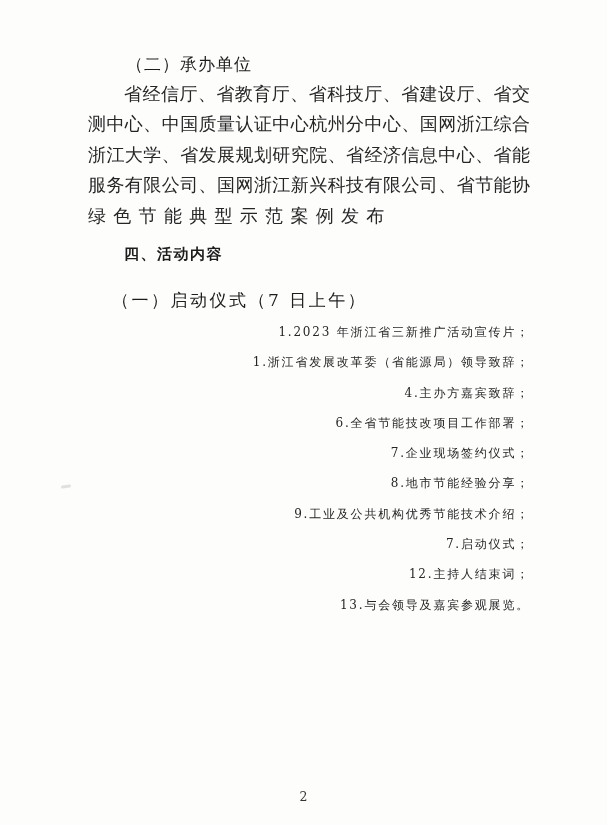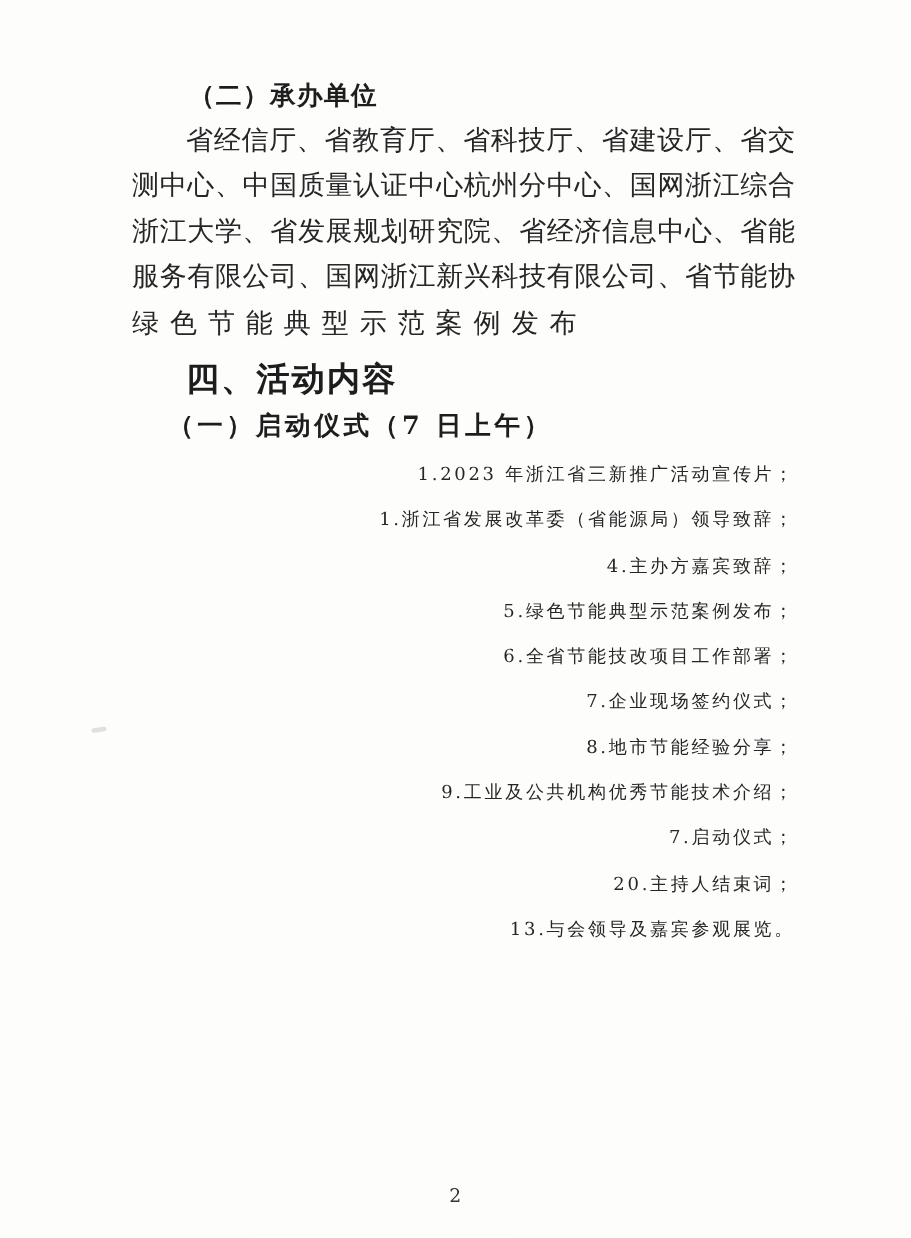--- a/index.html
+++ b/index.html
@@ -18,35 +18,35 @@
   }
   .content {
     position: absolute;
     left: 88px;
     top: 49px;
     width: 442px;
   }
   
   .h-kai {
     font-size: 17px;
-    font-weight: 700;
+    font-weight: 400;
     color: #1d1d1d;
     line-height: 30px;
     height: 30px;
     letter-spacing: 1px;
     white-space: nowrap;
     overflow: hidden;
   }
   .h-organizers { text-indent: 38px; }
-  .h-sub { text-indent: 24px; letter-spacing: 2.5px; }
+  .h-sub { text-indent: 24px; letter-spacing: 2.5px; margin-top: 16px; }
   
   .h-hei {
     font-family: "DejaVu Sans", "Liberation Sans", sans-serif;
     font-weight: 600;
-    font-size: 22px;
+    font-size: 15px;
     color: #1d1d1d;
     line-height: 30px;
     height: 30px;
     letter-spacing: 1.5px;
     text-indent: 36px;
     margin-top: 8px;
     white-space: nowrap;
     overflow: hidden;
   }
   
@@ -113,27 +113,26 @@
     </div>
 
     <div class="h-hei">四、活动内容</div>
 
     <div class="h-kai h-sub">（一）启动仪式（7 日上午）</div>
 
     <div class="items">
       <div class="item">1.2023 年浙江省三新推广活动宣传片；</div>
       <div class="item">1.浙江省发展改革委（省能源局）领导致辞；</div>
       <div class="item">4.主办方嘉宾致辞；</div>
-      <div class="item">5.绿色节能典型示范案例发布；</div>
       <div class="item">6.全省节能技改项目工作部署；</div>
       <div class="item">7.企业现场签约仪式；</div>
       <div class="item">8.地市节能经验分享；</div>
       <div class="item">9.工业及公共机构优秀节能技术介绍；</div>
       <div class="item">7.启动仪式；</div>
-      <div class="item">20.主持人结束词；</div>
+      <div class="item">12.主持人结束词；</div>
       <div class="item">13.与会领导及嘉宾参观展览。</div>
     </div>
 
   </div>
 
   <div class="scan-artifact"></div>
 
   <div class="page-number">2</div>
 </div>
 

